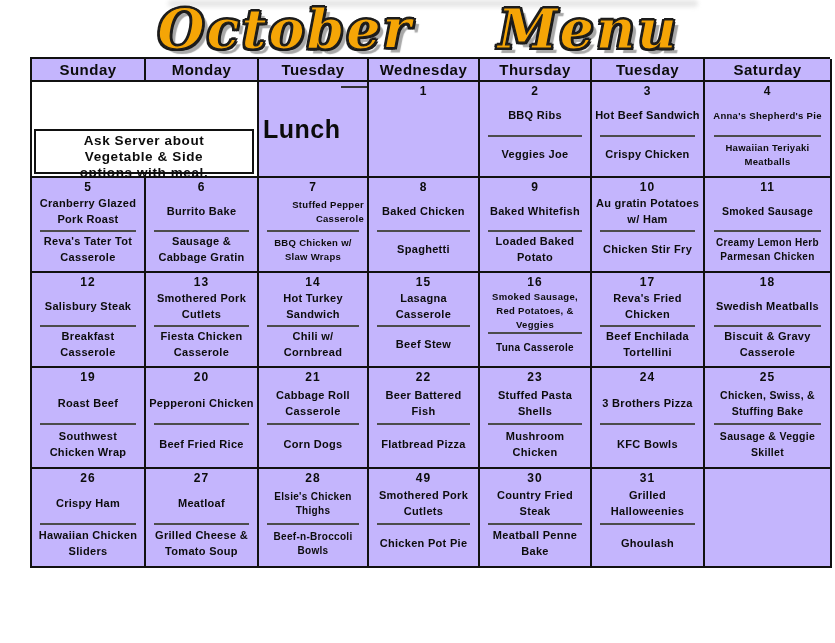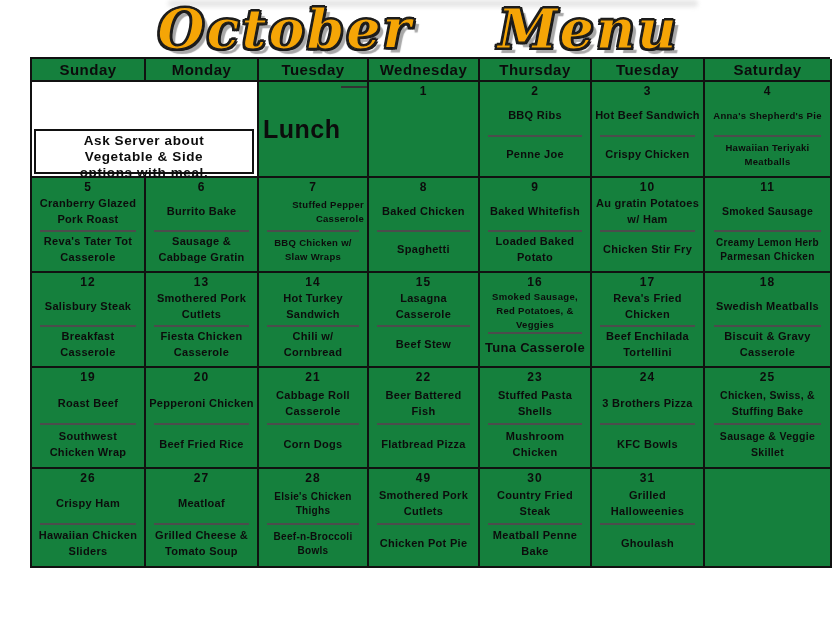--- a/index.html
+++ b/index.html
@@ -24,21 +24,21 @@
     white-space:nowrap; }
 
   
   .calendar { position:absolute; left:30px; top:57px; width:800px;
     display:grid;
     grid-template-columns:114px 113px 110px 111px 112px 113px 127px;
     grid-template-rows:23px 96px 95px 95px 101px 99px;
     border-top:2px solid #111; border-left:2px solid #111; background:#fff; }
 
   .gcell { border-right:2px solid #111; border-bottom:2px solid #111;
-    position:relative; overflow:hidden; background:#15803d; }
+    position:relative; overflow:hidden; background:#c4b5fd; }
 
   .hcell { display:flex; align-items:center; justify-content:center;
     font-weight:bold; font-size:15px; letter-spacing:.5px; color:#0c0c0c; }
 
   .daycell { display:flex; flex-direction:column; }
   .daynum { text-align:center; font-weight:bold; font-size:12px; letter-spacing:1px;
     padding-top:2px; color:#0c0c0c; flex:0 0 15px; }
   .meals { flex:1; display:flex; flex-direction:column; padding:0 2px 3px 2px; }
   .meal { flex:1; display:flex; align-items:center; justify-content:center;
     text-align:center; font-weight:bold; color:#0c0c0c;
@@ -88,21 +88,21 @@
         <div class="legend-item">Supper</div>
       </div>
       <div class="gcell daycell">
         <div class="daynum">1</div>
       </div>
       <div class="gcell daycell">
         <div class="daynum">2</div>
         <div class="meals">
           <div class="meal">BBQ Ribs</div>
           <div class="divider"></div>
-          <div class="meal">Penne Joe</div>
+          <div class="meal">Veggies Joe</div>
         </div>
       </div>
       <div class="gcell daycell">
         <div class="daynum">3</div>
         <div class="meals">
           <div class="meal">Hot Beef Sandwich</div>
           <div class="divider"></div>
           <div class="meal">Crispy Chicken</div>
         </div>
       </div>
@@ -200,21 +200,21 @@
           <div class="meal">Lasagna Casserole</div>
           <div class="divider"></div>
           <div class="meal">Beef Stew</div>
         </div>
       </div>
       <div class="gcell daycell">
         <div class="daynum">16</div>
         <div class="meals">
           <div class="meal" style="font-size: 9.5px;">Smoked Sausage, Red Potatoes, &amp; Veggies</div>
           <div class="divider"></div>
-          <div class="meal" style="font-size: 13px;">Tuna Casserole</div>
+          <div class="meal" style="font-size: 10px;">Tuna Casserole</div>
         </div>
       </div>
       <div class="gcell daycell">
         <div class="daynum">17</div>
         <div class="meals">
           <div class="meal">Reva's Fried Chicken</div>
           <div class="divider"></div>
           <div class="meal">Beef Enchilada Tortellini</div>
         </div>
       </div>

